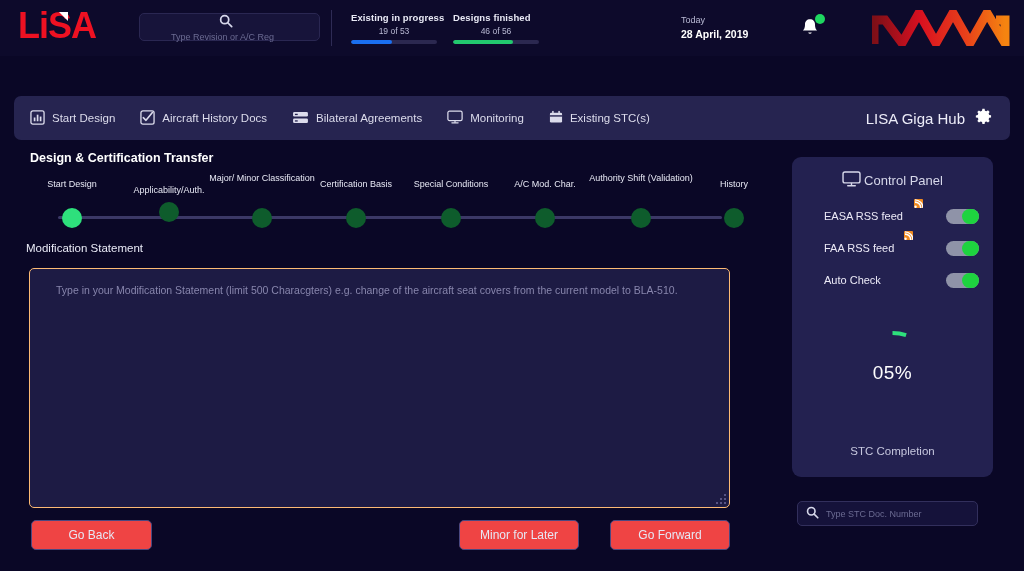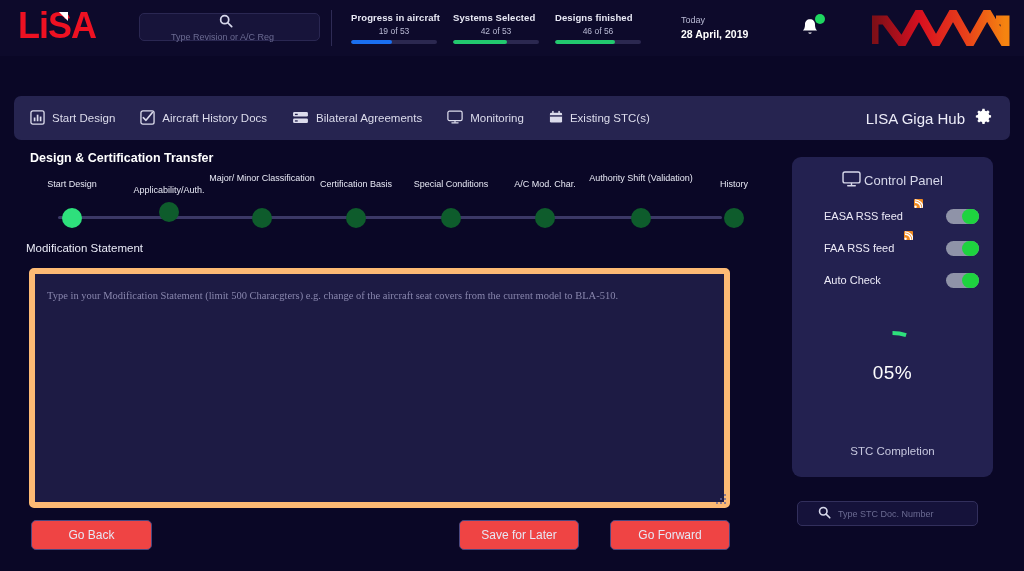--- a/index.html
+++ b/index.html
@@ -99,25 +99,25 @@
   .step-label { font-size: 9px; color: #e7e8f4; line-height: 12px; }
   .step-dot {
     position: absolute; top: 30px; left: 50%; margin-left: -10px;
     width: 20px; height: 20px; border-radius: 50%; background: #0e5c2c;
   }
   .step.active .step-dot { background: #2ee07c; }
 
   .ms-label { position: absolute; left: 26px; top: 242px; font-size: 11.5px; color: #e9eaf6; }
   .ms-box {
     position: absolute; left: 29px; top: 268px; width: 701px; height: 240px;
-    background: #1d1b44; border: 6px solid #fdba74; border-radius: 5px;
-    padding: 12px 12px;
+    background: #1d1b44; border: 1px solid #fdba74; border-radius: 5px;
+    padding: 12px 26px;
     color: #8886ad; font-size: 10.5px; line-height: 19px;
     resize: none; outline: none; overflow: hidden;
-    font-family: Liberation Serif, serif;
+    font-family: Liberation Sans, sans-serif;
   }
   .ms-box::placeholder { color: #8886ad; }
   .ms-grip {
     position: absolute; left: 714px; top: 492px; width: 14px; height: 14px;
     pointer-events: none;
   }
 
   .btn {
     position: absolute; height: 30px;
     background: #ef4444; border: 1px solid #4b4880; border-radius: 5px;
@@ -163,21 +163,21 @@
     color: #ffffff; font-size: 19px; letter-spacing: .5px;
   }
   .gauge-cap {
     position: absolute; left: 0; top: 288px; width: 201px; text-align: center;
     color: #c6c7de; font-size: 11.5px;
   }
 
   .stc-search {
     position: absolute; left: 797px; top: 501px; width: 181px; height: 25px;
     background: #15123a; border: 1px solid #322f5c; border-radius: 5px;
-    display: flex; align-items: center; padding: 0 20px;
+    display: flex; align-items: center; padding: 0 8px;
   }
   .stc-search .mag { margin-right: 7px; }
   .stc-search input {
     flex: 1 1 auto; background: transparent; border: none; outline: none;
     color: #cfd0e8; font-size: 9px; font-family: "Liberation Sans", sans-serif;
   }
   .stc-search input::placeholder { color: #6b6b92; }
 </style>
 </head>
 <body>
@@ -196,31 +196,24 @@
             <circle cx="6.5" cy="6.5" r="4.6" fill="none" stroke="#d6d7ea" stroke-width="2"></circle>
             <line x1="10" y1="10" x2="14.5" y2="14.5" stroke="#d6d7ea" stroke-width="2" stroke-linecap="round"></line>
           </svg>
       </span>
       <input type="text" placeholder="Type Revision or A/C Reg" style="">
     </div>
     <div class="hdr-divider"></div>
 
     <div class="stats">
       <div class="stat">
-        <div class="stat-title">Progress in aircraft</div>
+        <div class="stat-title">Existing in progress</div>
         <div class="stat-sub">19  of 53</div>
         <div class="stat-bar">
             <i id="bar0" style="width: 48%; background: rgb(26, 111, 240);"></i>
-          </div>
-      </div>
-      <div class="stat">
-        <div class="stat-title">Systems Selected</div>
-        <div class="stat-sub">42 of 53</div>
-        <div class="stat-bar">
-            <i id="bar1" style="width: 63%; background: rgb(34, 201, 110);"></i>
           </div>
       </div>
       <div class="stat">
         <div class="stat-title">Designs finished</div>
         <div class="stat-sub">46 of 56</div>
         <div class="stat-bar">
             <i id="bar2" style="width: 70%; background: rgb(34, 201, 110);"></i>
           </div>
       </div>
     </div>
@@ -365,21 +358,21 @@
           <circle cx="11" cy="7" r="1"></circle>
           <circle cx="7" cy="7" r="1"></circle>
         <circle cx="11" cy="11" r="1"></circle>
           <circle cx="7" cy="11" r="1"></circle>
           <circle cx="3" cy="11" r="1"></circle>
       </g>
     </svg>
   </div>
 
   <button class="btn btn-back">Go Back</button>
-  <button class="btn btn-save">Save for Later</button>
+  <button class="btn btn-save">Minor for Later</button>
   <button class="btn btn-fwd">Go Forward</button>
 
   <div class="cp">
     <div class="cp-head">
       <span>
         <svg width="19" height="16" viewBox="0 0 20 17">
             <rect x="1" y="1" width="18" height="11.6" rx="2" fill="none" stroke="#d7d8ea" stroke-width="1.5"></rect>
             <line x1="6" y1="15.6" x2="14" y2="15.6" stroke="#d7d8ea" stroke-width="1.5" stroke-linecap="round"></line>
             <line x1="10" y1="12.6" x2="10" y2="15.6" stroke="#d7d8ea" stroke-width="1.5"></line>
           </svg>

